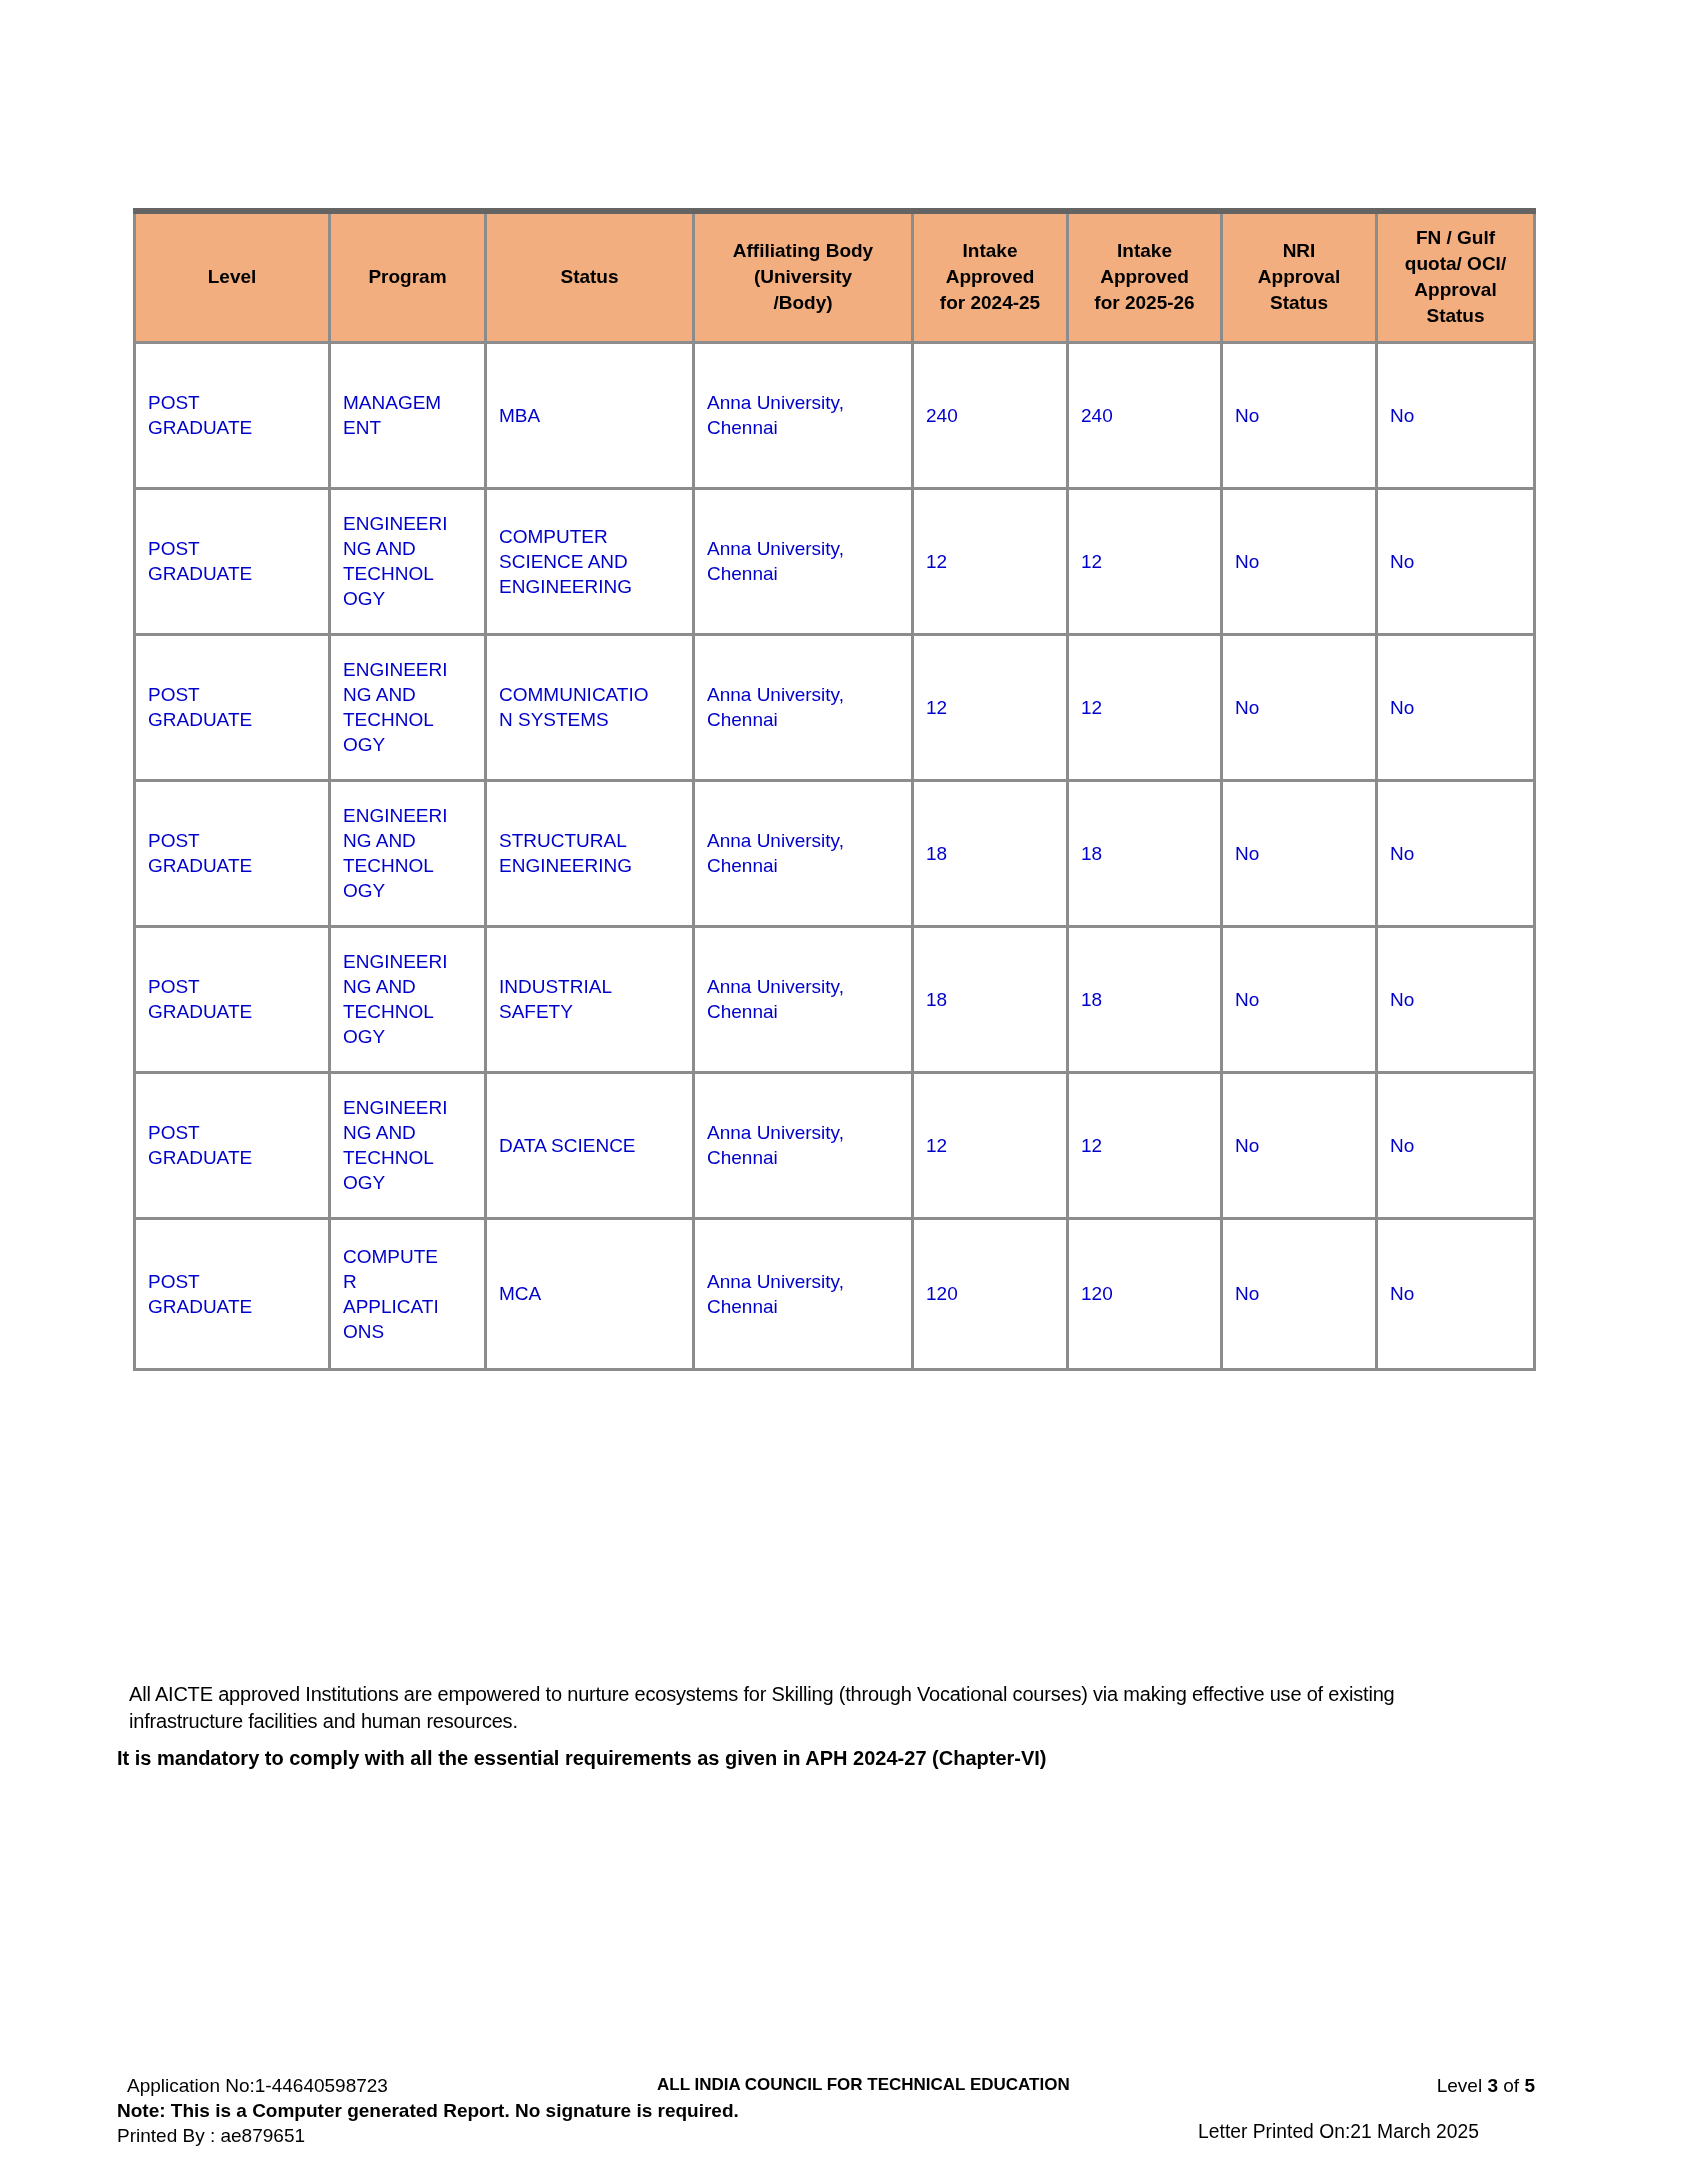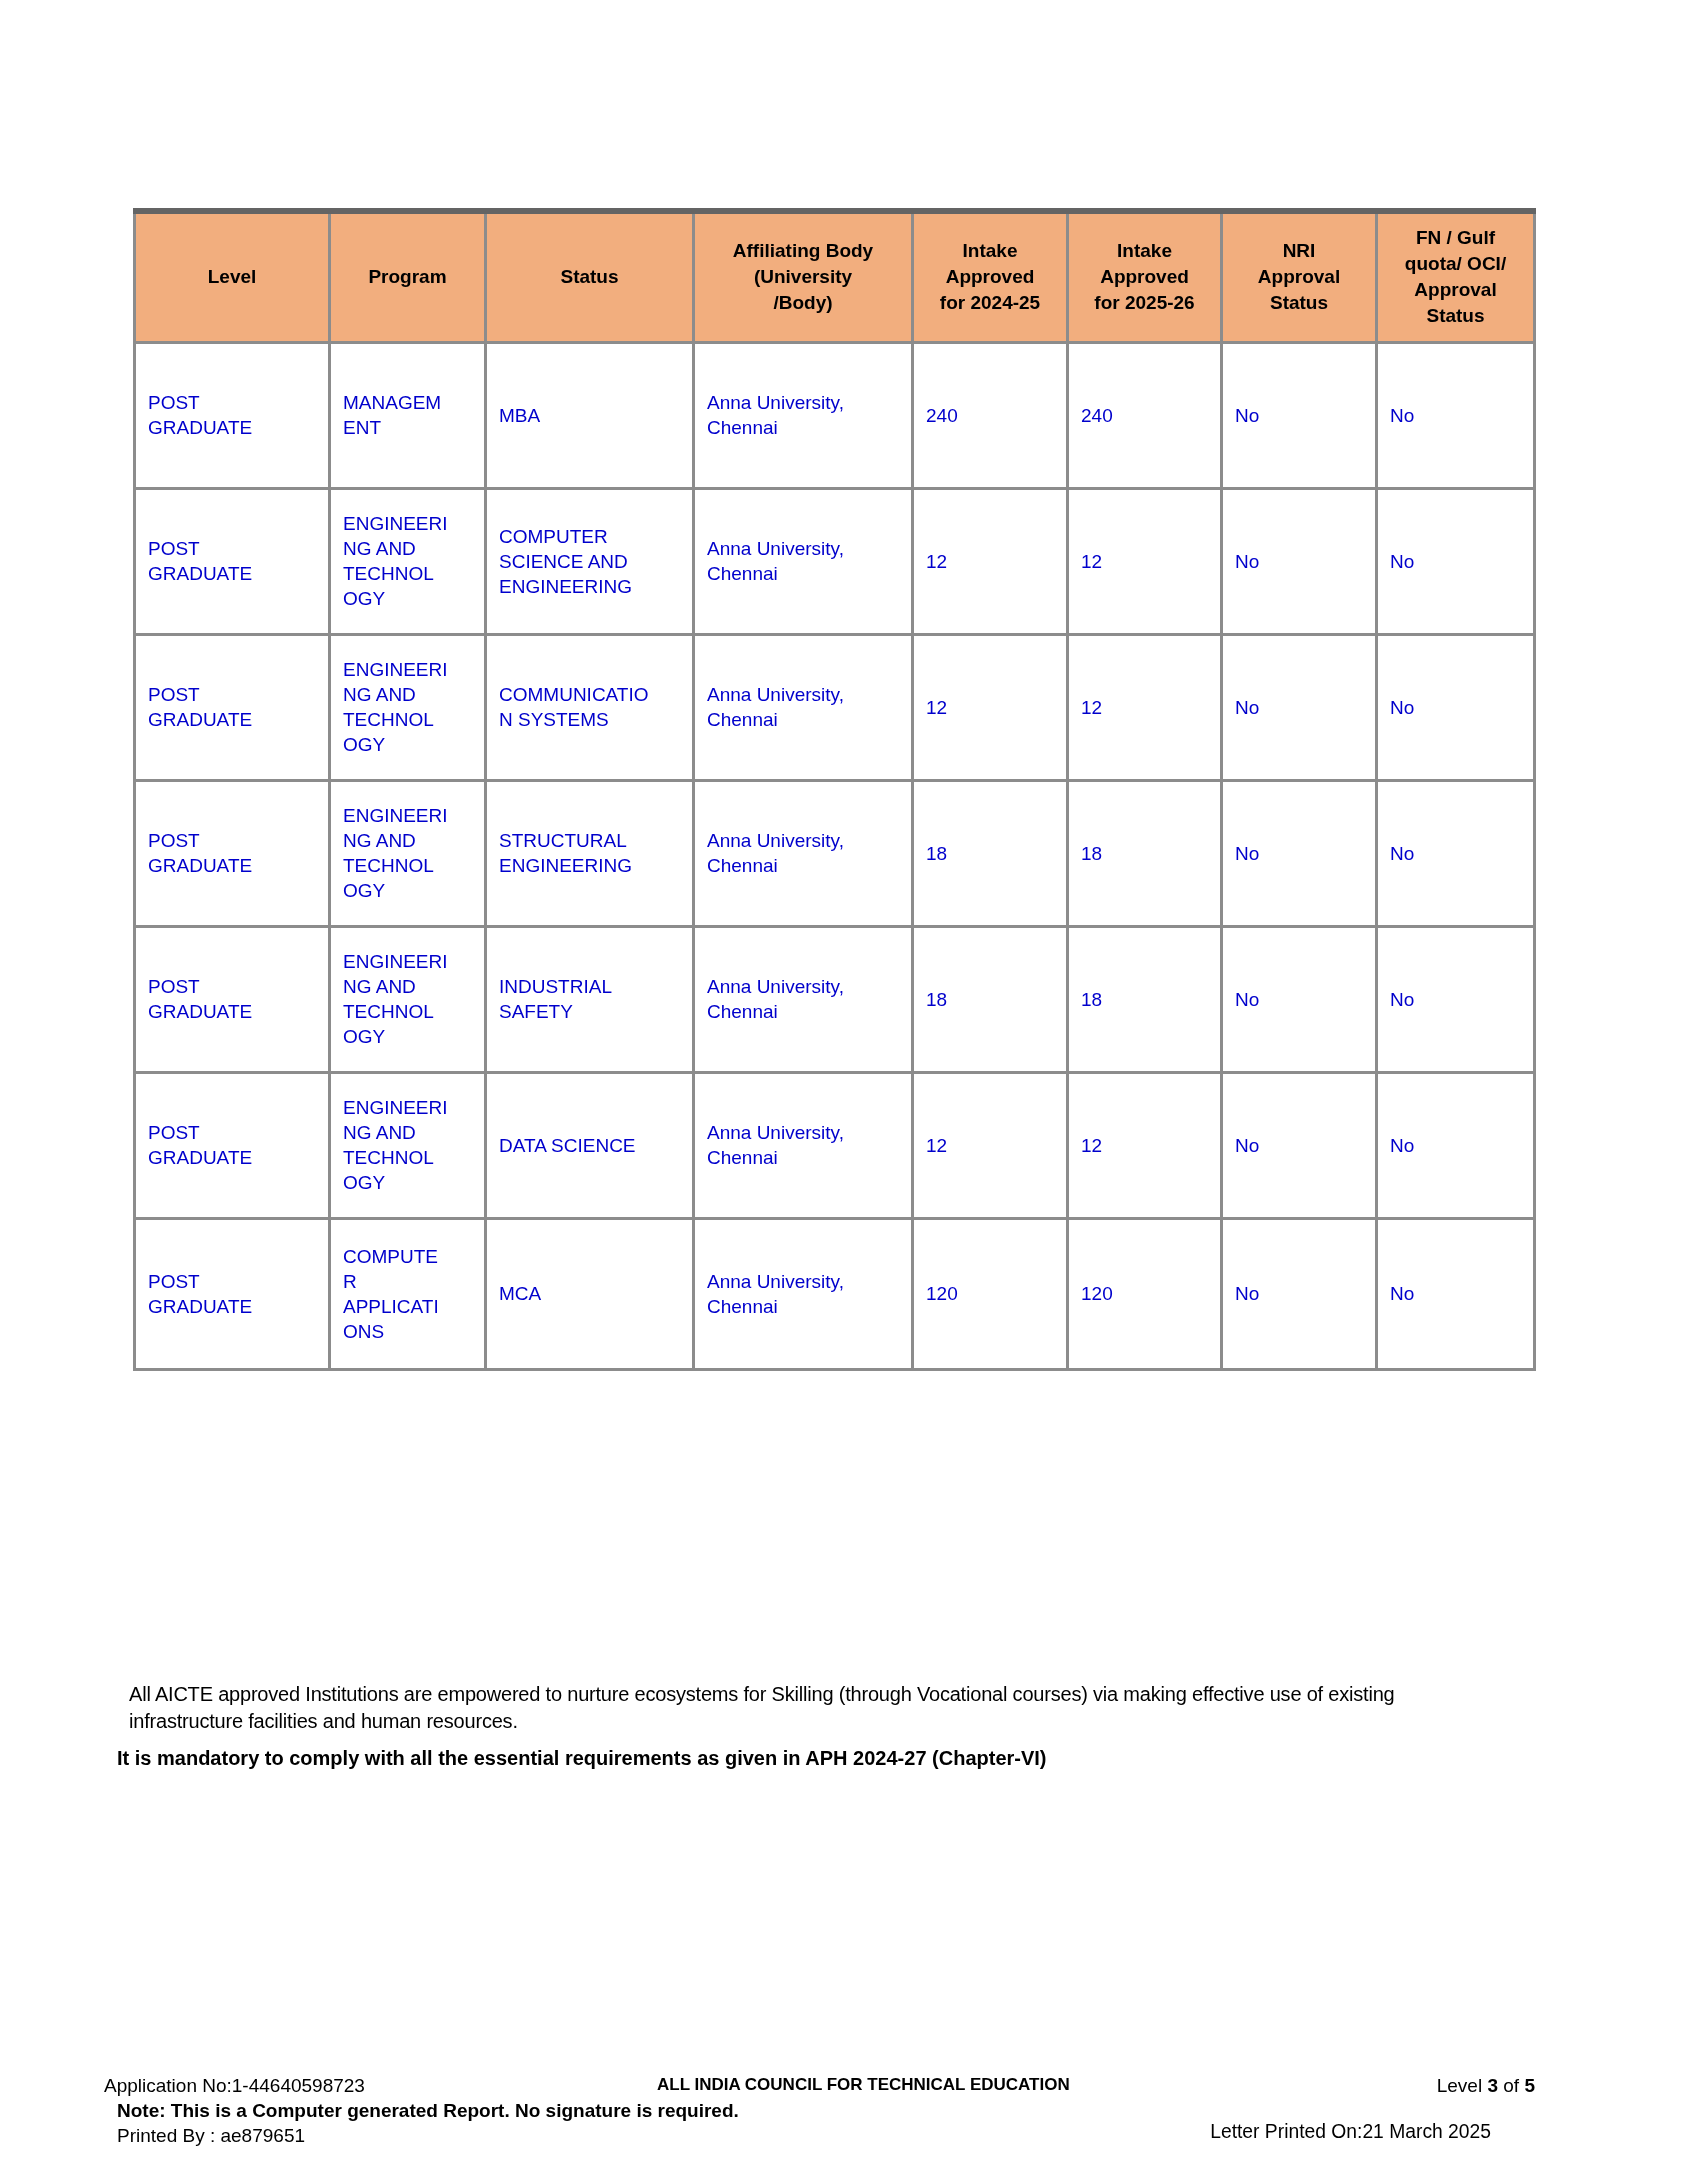--- a/index.html
+++ b/index.html
@@ -68,26 +68,26 @@
     line-height:27px;
     letter-spacing:-0.2px;
   }
   .notes .mandatory {
     margin:9px 0 0 0;
     font-size:20px;
     font-weight:bold;
   }
 
   .footer-item { position:absolute; font-size:19px; white-space:nowrap; }
-  .f-app     { left:104px; top:2075px; }
+  .f-app     { left:127px; top:2075px; }
   .f-note    { left:117px; top:2100px;font-weight:bold; }
   .f-printed { left:117px; top:2125px; }
   .f-council { left:657px; top:2075px; font-weight:bold; font-size:17px; }
   .f-page    { left:1238px; top:2075px; width:297px; text-align:right; }
-  .f-letter  { left:1092px; top:2121px; width:399px; text-align:right; font-size:19.3px; }
+  .f-letter  { left:1139px; top:2121px; width:399px; text-align:center; font-size:19.3px; }
   .bold { font-weight:bold; }
 </style>
 </head>
 <body>
 
 <div class="page">
 
   <table class="approval">
     <colgroup>
       <col style="width:195px">

